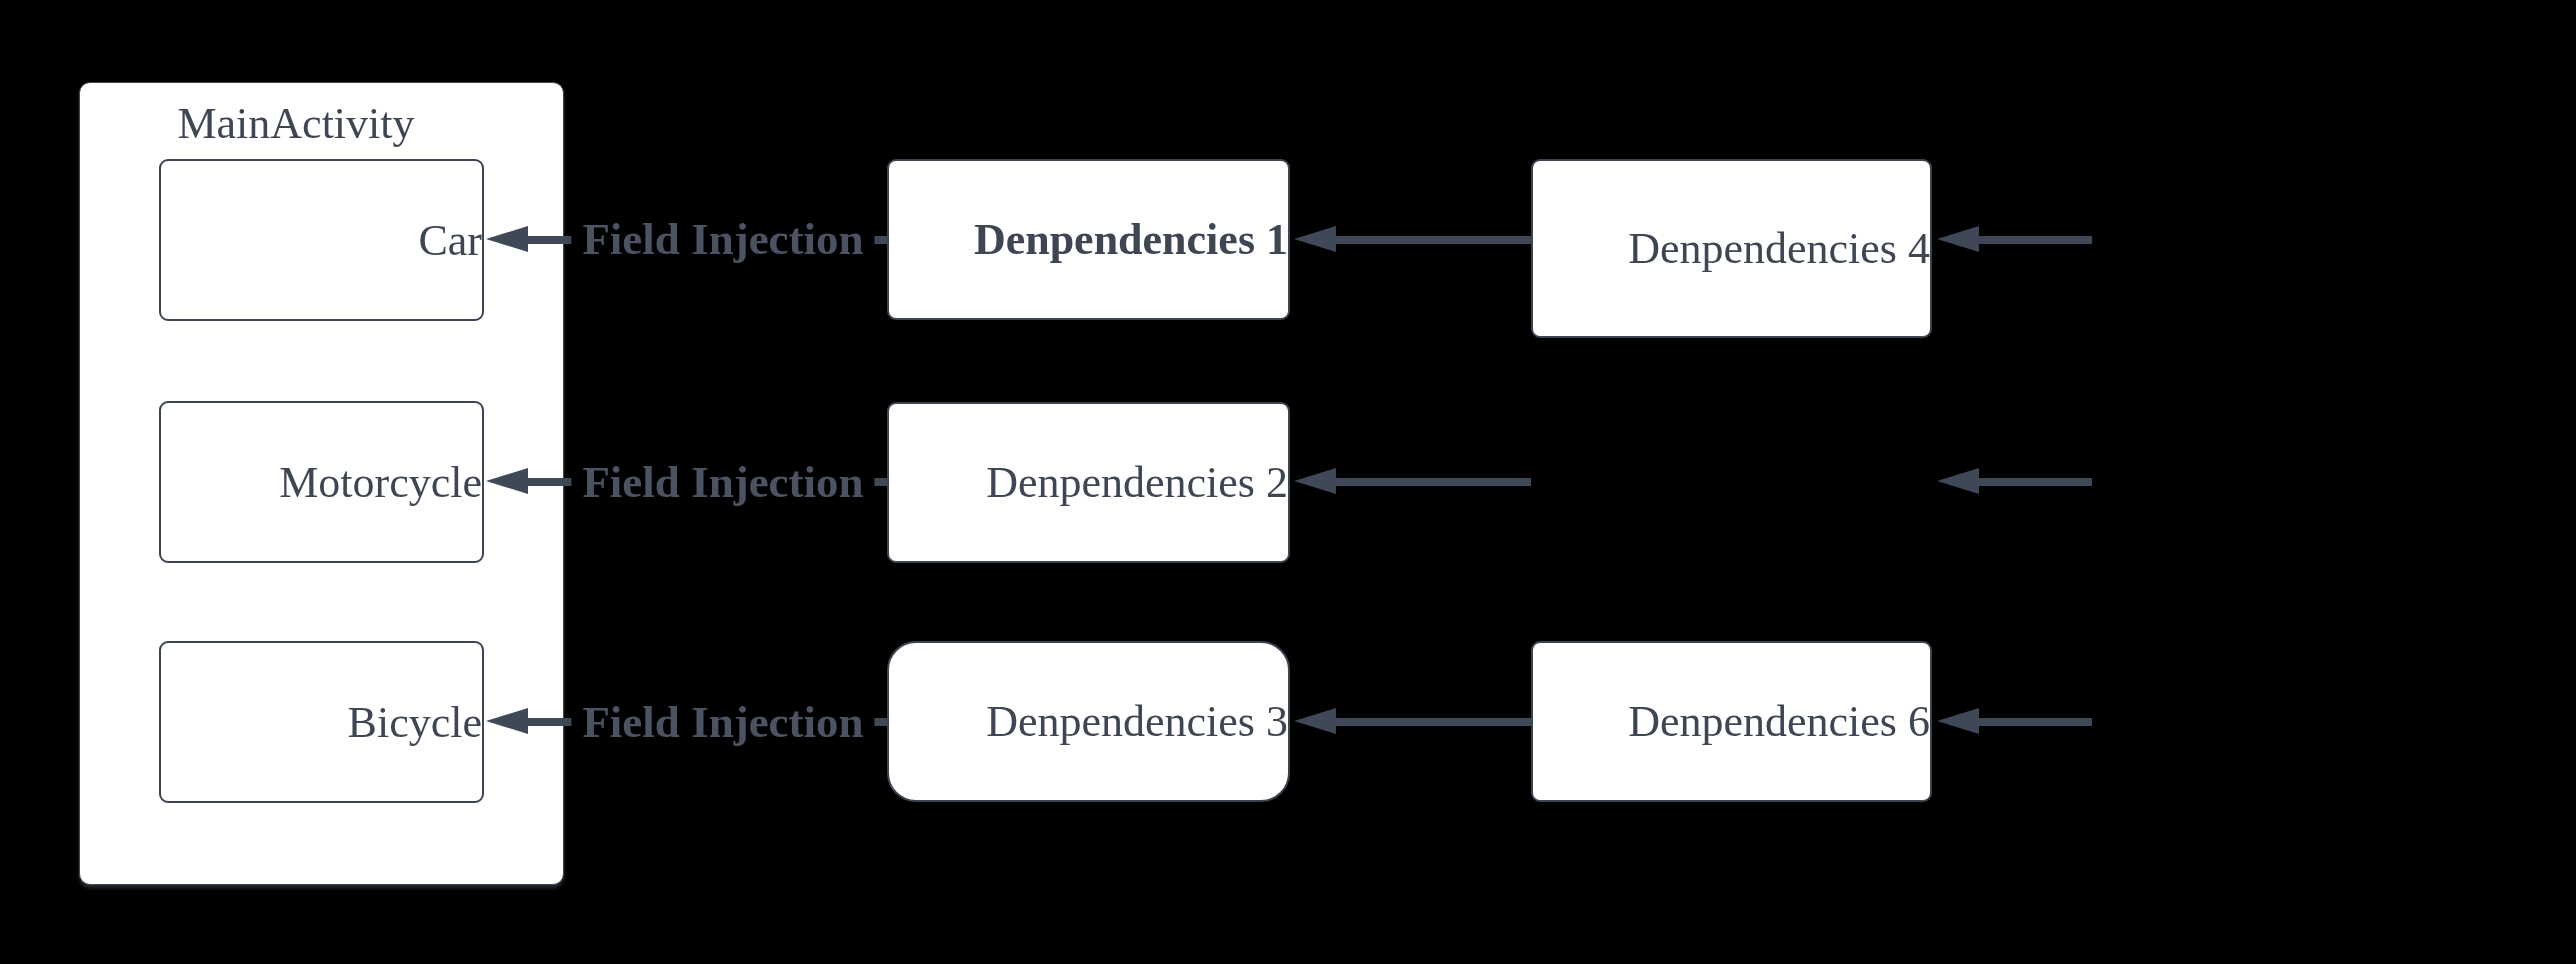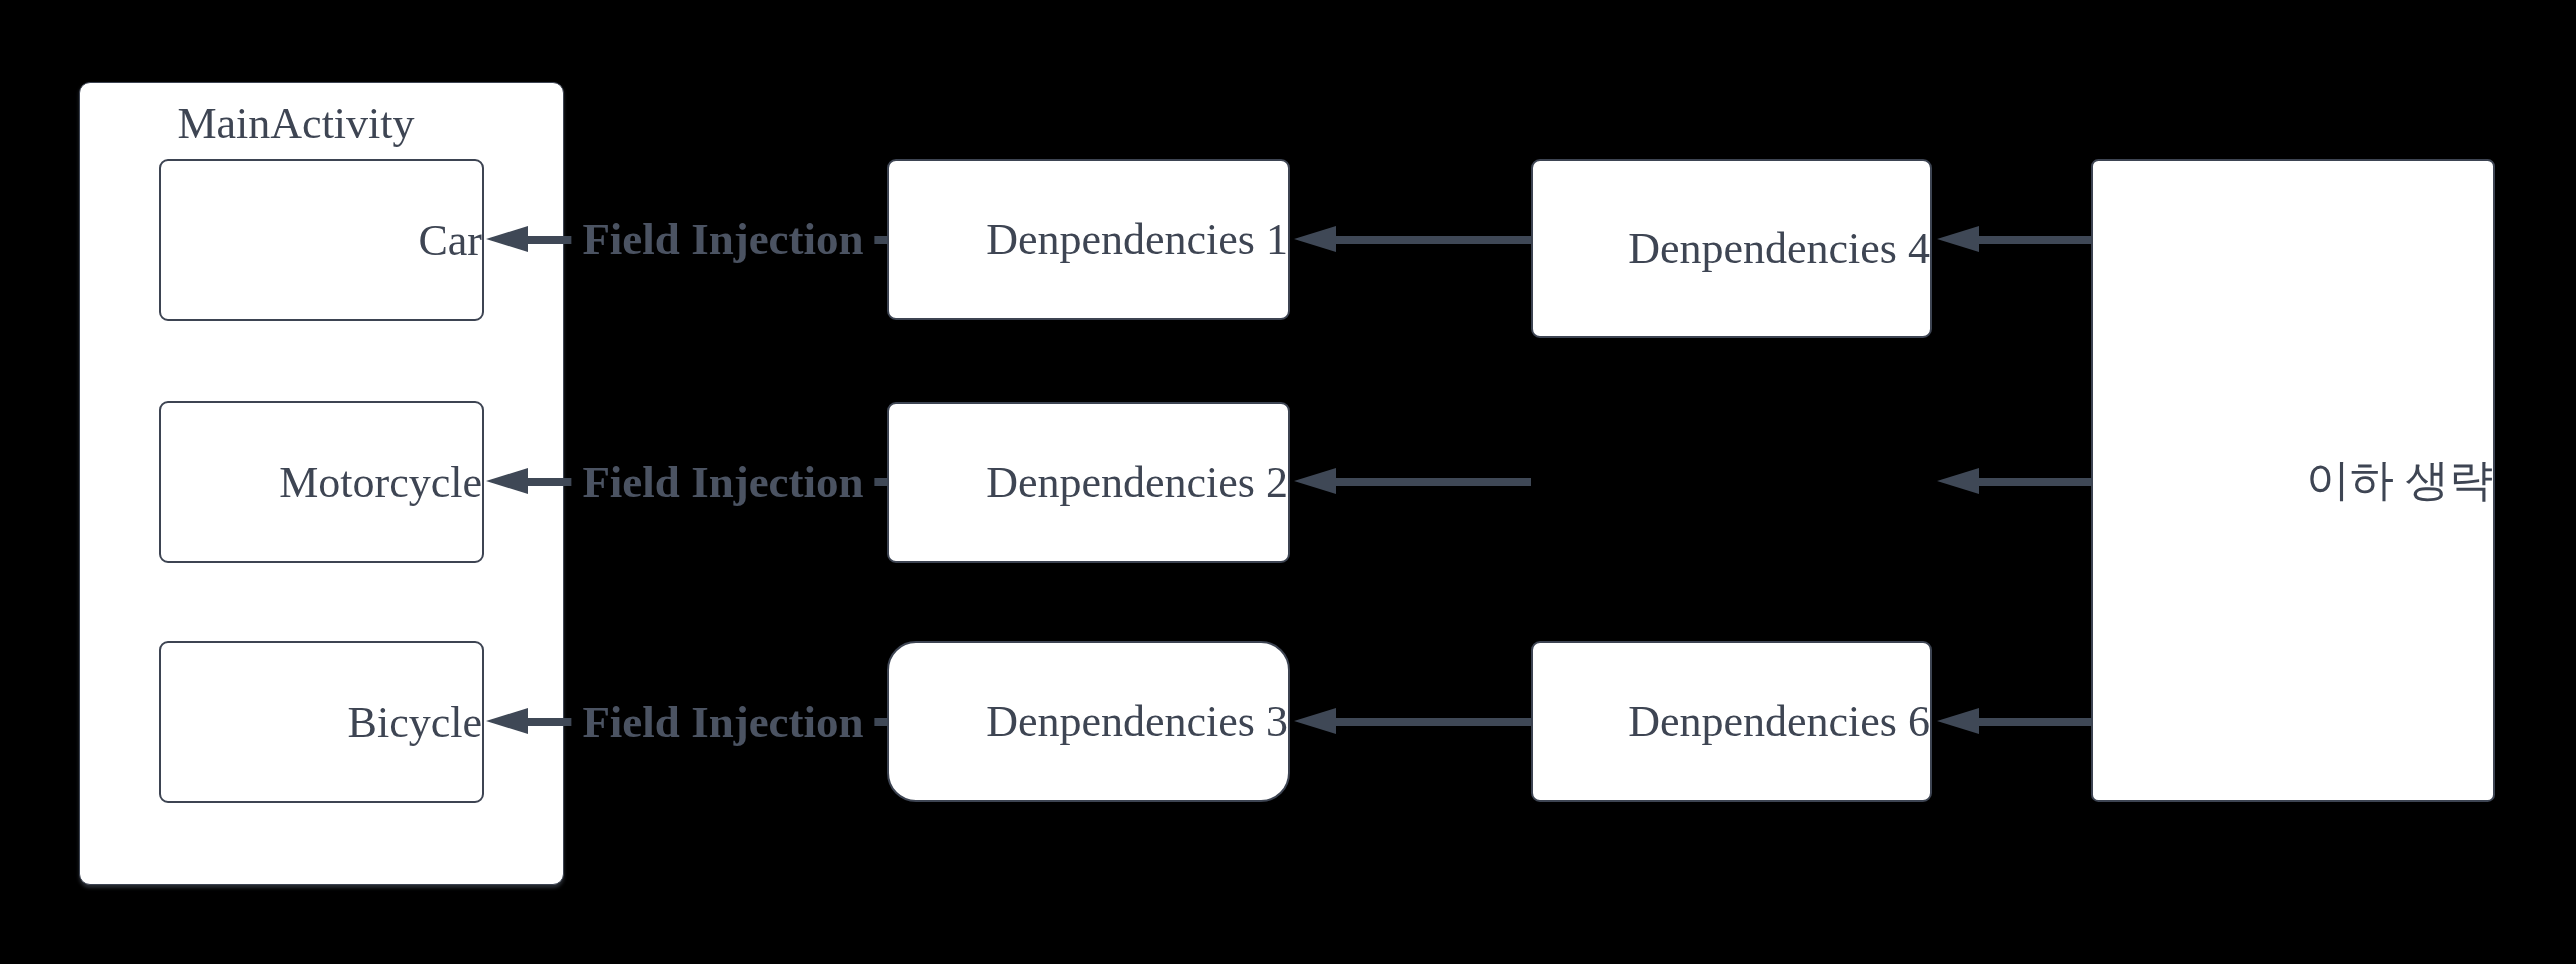--- a/index.html
+++ b/index.html
@@ -50,21 +50,21 @@
     white-space: nowrap;
     margin-left: 16px;
   }
   
   .main-activity { left: 79px; top: 82px; width: 485px; height: 803px; }
   
   .n-car        { left: 159px; top: 159px; width: 325px; height: 162px; }
   .n-motorcycle { left: 159px; top: 401px; width: 325px; height: 162px; }
   .n-bicycle    { left: 159px; top: 641px; width: 325px; height: 162px; }
   
-  .n-dep1 { left: 887px; top: 159px; width: 403px; height: 161px; }
+  .n-dep1 { left: 887px; top: 159px; width: 403px; height: 161px; font-weight: bold; }
   .n-dep2 { left: 887px; top: 402px; width: 403px; height: 161px; }
   .n-dep3 { left: 887px; top: 641px; width: 403px; height: 161px; border-radius: 29px; }
   
   .n-dep4 { left: 1531px; top: 159px; width: 401px; height: 179px; }
   .n-dep5 { left: 1531px; top: 402px; width: 401px; height: 161px; }
   .n-dep6 { left: 1531px; top: 641px; width: 401px; height: 161px; }
   
   .n-omitted { left: 2091px; top: 159px; width: 404px; height: 643px; border-radius: 7.3px; }
 
   .edge-line {
@@ -123,23 +123,20 @@
     <span>Denpendencies 3</span>
   </div>
 
   <div class="node n-dep4">
     <span>Denpendencies 4</span>
   </div>
   <div class="node n-dep6">
     <span>Denpendencies 6</span>
   </div>
 
-  <div class="node n-omitted">
-    <span>이하 생략</span>
-  </div>
 
   <div>
     <div class="edge-head" style="left:486px; top:226px;"></div>
     <div class="edge-line line-r1" style="left:526px; width:362px;"></div>
     <div class="edge-label" style="left:723px; top:239px;">Field Injection</div>
   </div>
   <div>
     <div class="edge-head" style="left:1294px; top:226px;"></div>
     <div class="edge-line line-r1" style="left:1334px; width:197px;"></div>
   </div>

